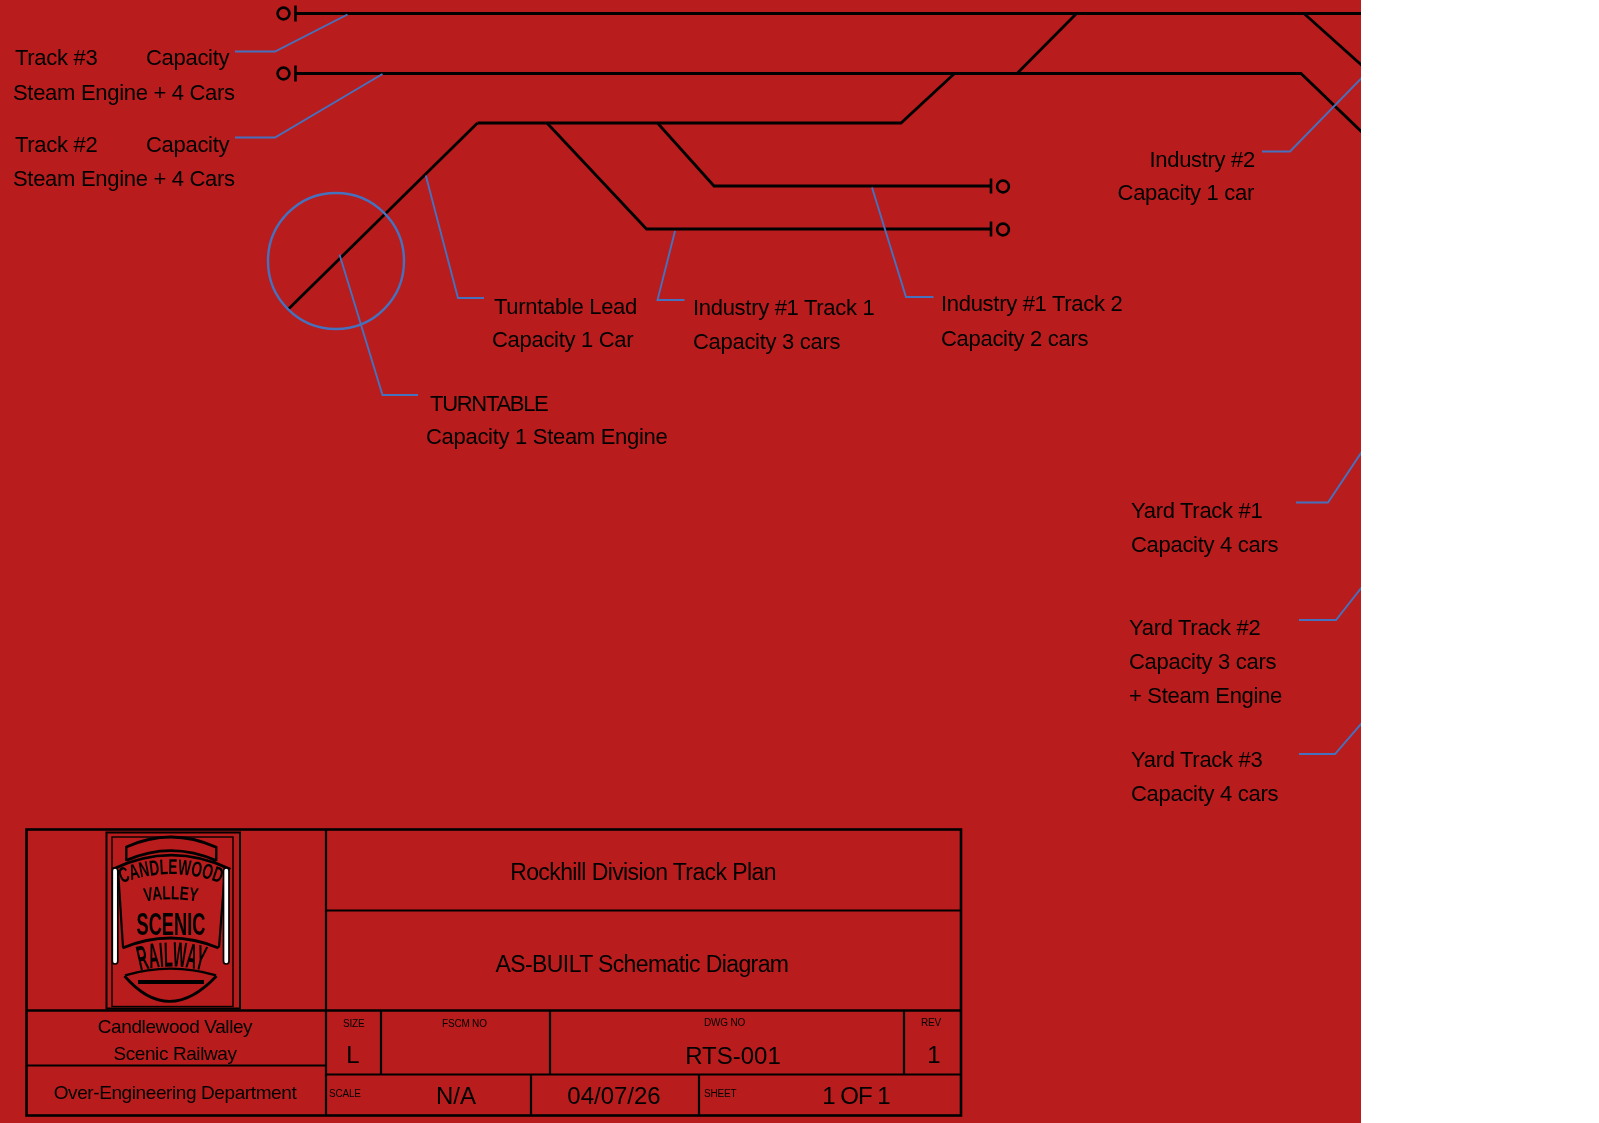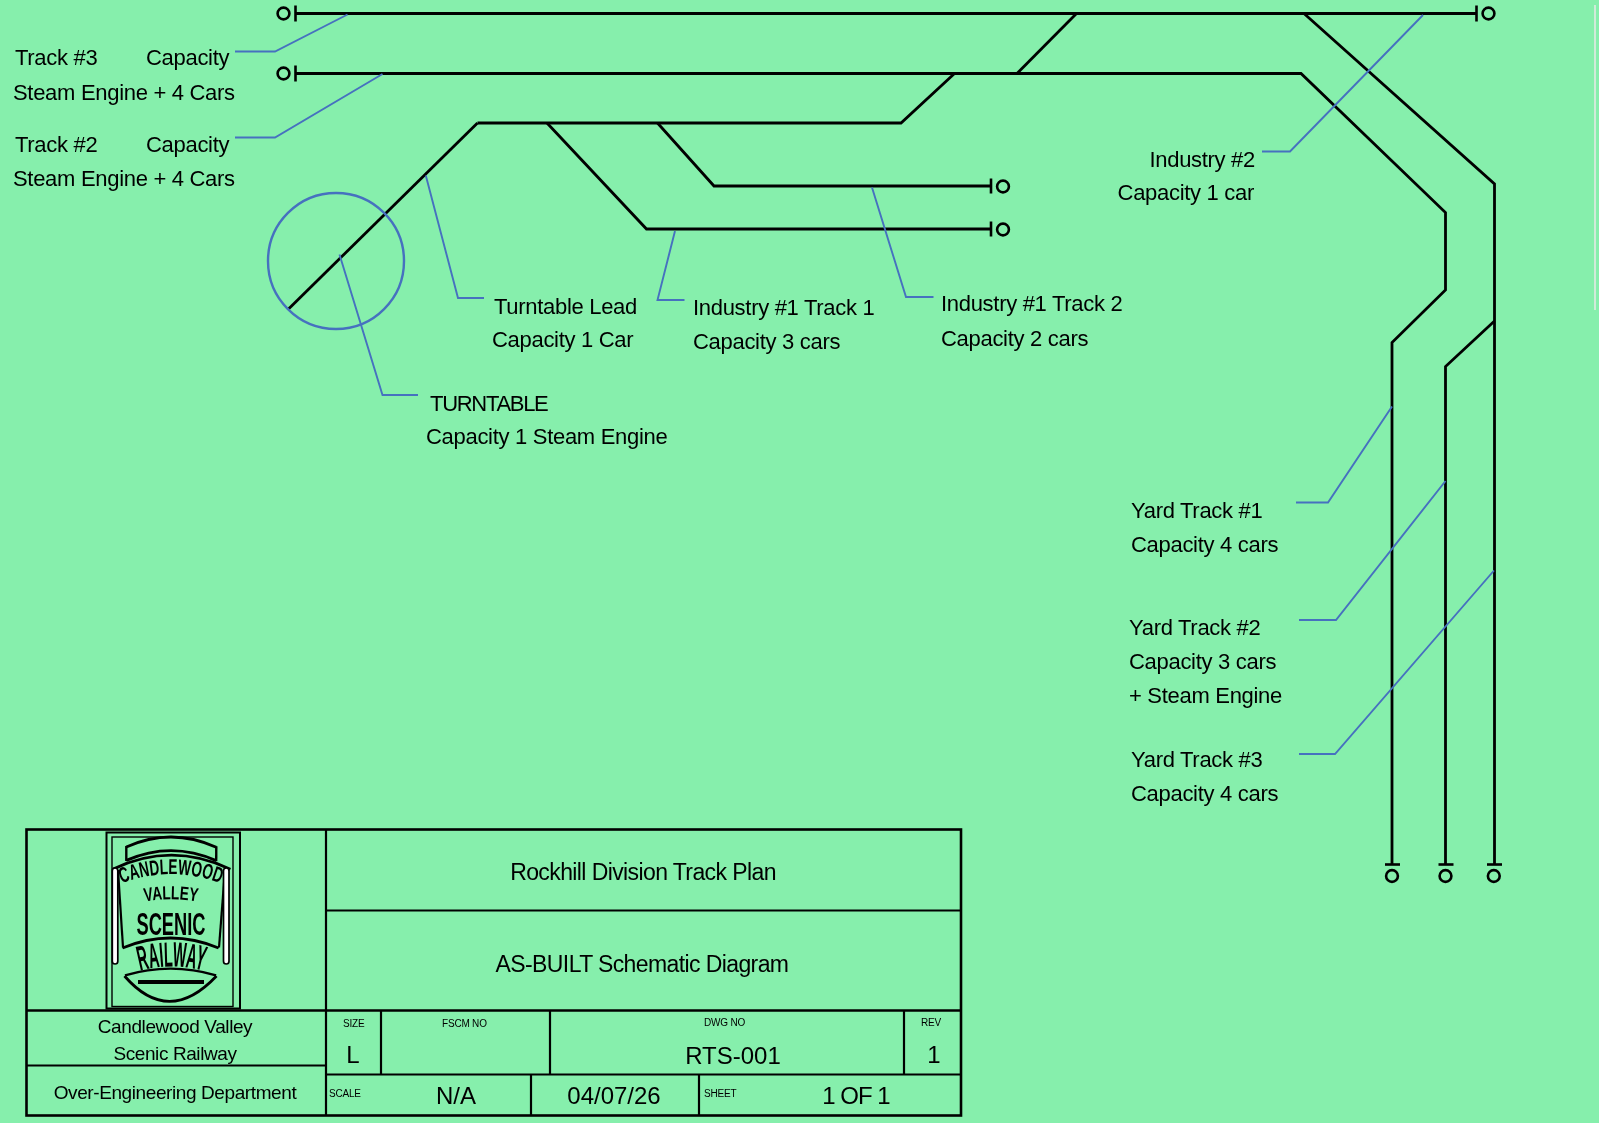--- a/index.html
+++ b/index.html
@@ -1,16 +1,16 @@
 <!DOCTYPE html>
 <html><head>
 <meta charset="utf-8">
 <style>
   html,body{margin:0;padding:0;background:#fff;}
-  #page{position:relative;width:1599px;height:1123px;background:#86efac;overflow:hidden;text-decoration:underline;}
+  #page{position:relative;width:1361px;height:1123px;background:#b91c1c;overflow:hidden;text-decoration:underline;}
   svg{position:absolute;left:0;top:0;}
   text{font-family:"Liberation Sans",sans-serif;fill:#000;}
   .lbl{font-size:22px;letter-spacing:-0.3px;}
   .ttl{font-size:23px;letter-spacing:-0.6px;}
   .sm{font-size:10px;letter-spacing:-0.2px;}
   .val{font-size:24px;}
   .co{font-size:19px;letter-spacing:-0.4px;}
 </style>
 </head>
 <body>

